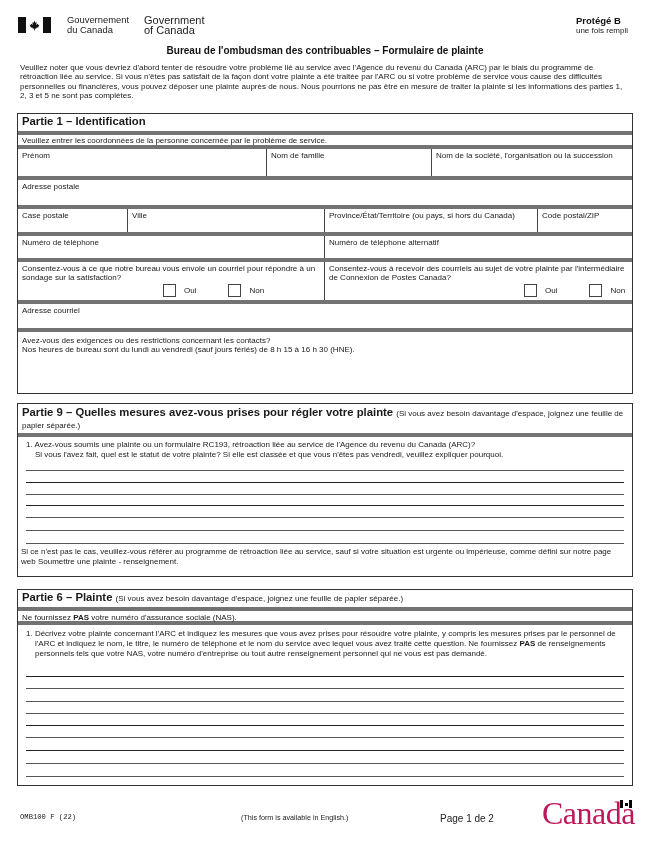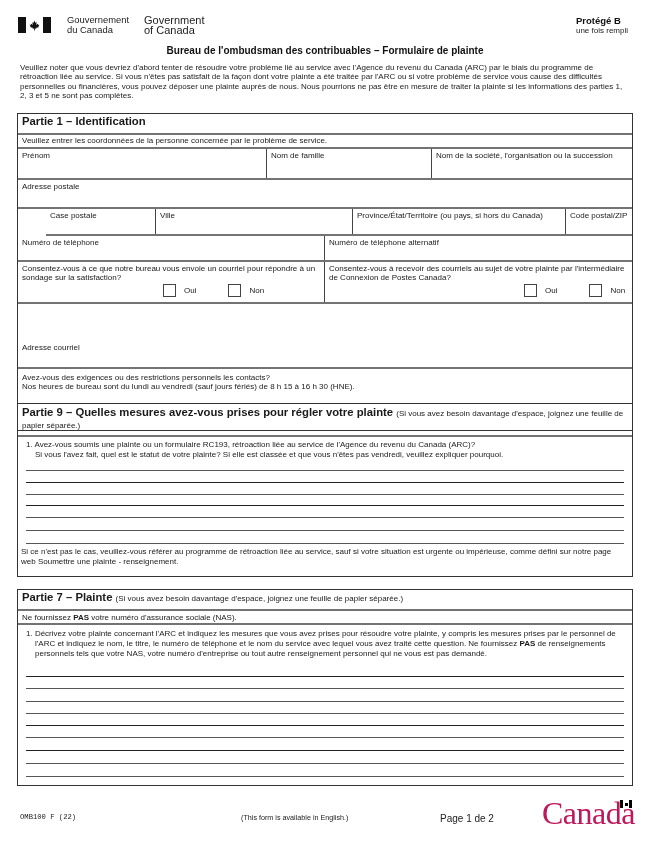--- a/index.html
+++ b/index.html
@@ -16,21 +16,21 @@
   .gov-en { left: 144px; top: 15px; font-size: 11px; line-height: 10px; color: #222; }
   .protege { right: 22px; top: 15px; text-align: left; }
   .protege .b { font-size: 9.5px; font-weight: bold; line-height: 11px; }
   .protege .s { font-size: 8px; line-height: 10px; color: #222; }
 
   .main-title { left: 0; width: 650px; top: 45px; text-align: center; font-size: 10px; font-weight: bold; }
   .intro { left: 20px; top: 63px; width: 610px; font-size: 8px; line-height: 9.4px; color: #1a1a1a; }
 
   
   .box { position: absolute; left: 17px; width: 616px; border: 1.3px solid #333; }
-  .row { position: relative; border-bottom: 2px solid #737373; display: flex; }
+  .row { position: relative; border-bottom: 4px solid #737373; display: flex; }
   .row:last-child { border-bottom: none; }
   .cell { position: relative; border-right: 1px solid #444; padding: 2px 4px; font-size: 8px; line-height: 9.3px; color: #1a1a1a; }
   .cell:last-child { border-right: none; }
   .sec-head { font-size: 11.3px; font-weight: bold; padding: 3px 4px; }
   .sec-head .note { font-size: 8px; font-weight: normal; }
 
   .cb-group { position: absolute; display: flex; align-items: center; font-size: 8px; }
   .cb { width: 13px; height: 13px; border: 1px solid #444; background: #fff; margin-right: 8px; }
 
   .writeline { position: absolute; left: 8px; right: 8px; height: 0; border-top: 1.2px solid #555; }
@@ -77,21 +77,21 @@
     <div class="cell" style="flex:1; padding-top:1px;">Veuillez entrer les coordonnées de la personne concernée par le problème de service.</div>
   </div>
   <div class="row" style="height:31px;">
     <div class="cell" style="width:249px;"><span>Prénom</span></div>
     <div class="cell" style="width:165px;"><span>Nom de famille</span></div>
     <div class="cell" style="flex:1;"><span>Nom de la société, l'organisation ou la succession</span></div>
   </div>
   <div class="row" style="height:29px;">
     <div class="cell" style="flex:1;"><span>Adresse postale</span></div>
   </div>
-  <div class="row" style="height:27px;margin-left:28px;">
+  <div class="row" style="height:27px;">
     <div class="cell" style="width:110px;"><span>Case postale</span></div>
     <div class="cell" style="width:197px;"><span>Ville</span></div>
     <div class="cell" style="width:213px;"><span>Province/État/Territoire (ou pays, si hors du Canada)</span></div>
     <div class="cell" style="flex:1;"><span>Code postal/ZIP</span></div>
   </div>
   <div class="row" style="height:26px;">
     <div class="cell" style="width:307px;"><span>Numéro de téléphone</span></div>
     <div class="cell" style="flex:1;"><span>Numéro de téléphone alternatif</span></div>
   </div>
   <div class="row" style="height:42px;">
@@ -107,26 +107,26 @@
     <div class="cell" style="flex:1;">
       <span>Consentez-vous à recevoir des courriels au sujet de votre plainte par l'intermédiaire de Connexion de Postes Canada?</span>
       <div class="cb-group" style="left:199px; top:22px;">
         <div class="cb"></div>
         <span style="margin-right:32px;">Oui</span>
         <div class="cb"></div>
         <span>Non</span>
       </div>
     </div>
   </div>
-  <div class="row" style="height:28px;margin-top:37px;">
+  <div class="row" style="height:28px;">
     <div class="cell" style="flex:1;"><span>Adresse courriel</span></div>
   </div>
   <div class="row" style="height:61px;">
     <div class="cell" style="flex:1; padding-top:4px;">
-      <div>Avez-vous des exigences ou des restrictions personnels les contacts?</div>
+      <div>Avez-vous des exigences ou des restrictions concernant les contacts?</div>
       <div>Nos heures de bureau sont du lundi au vendredi (sauf jours fériés) de 8 h 15 à 16 h 30 (HNE).</div>
     </div>
   </div>
 </div>
 
 <div class="box" style="top:403px; height:174px;">
   <div class="row" style="height:33px;">
     <div class="cell sec-head" style="flex:1; line-height:11px;">
       <span>Partie 9 – Quelles mesures avez-vous prises pour régler votre plainte</span>
       <span class="note">(Si vous avez besoin davantage d'espace, joignez une feuille de papier séparée.)</span>
@@ -144,21 +144,21 @@
     <div class="writeline" style="top:80px;"></div>
     <div class="writeline" style="top:93px;"></div>
     <div class="writeline" style="top:106px;"></div>
     <div style="position:absolute; left:3px; top:110px; width:600px; font-size:8px; line-height:10px; color:#1a1a1a;">Si ce n'est pas le cas, veuillez-vous référer au programme de rétroaction liée au service, sauf si votre situation est urgente ou impérieuse, comme défini sur notre page web Soumettre une plainte - renseignement.</div>
   </div>
 </div>
 
 <div class="box" style="top:589px; height:197px;">
   <div class="row" style="height:21px;">
     <div class="cell sec-head" style="flex:1;">
-      <span>Partie 7 – Plainte</span>
+      <span>Partie 6 – Plainte</span>
       <span class="note">(Si vous avez besoin davantage d'espace, joignez une feuille de papier séparée.)</span>
     </div>
   </div>
   <div class="row" style="height:14px;">
     <div class="cell" style="flex:1; padding-top:2px;">
       <span>Ne fournissez </span><b>PAS</b><span> votre numéro d'assurance sociale (NAS).</span>
     </div>
   </div>
   <div style="position:relative; height:160px;">
     <div style="position:absolute; left:8px; top:4px; width:600px; font-size:8px; line-height:10px; color:#1a1a1a; text-indent:-9px; padding-left:9px;">

